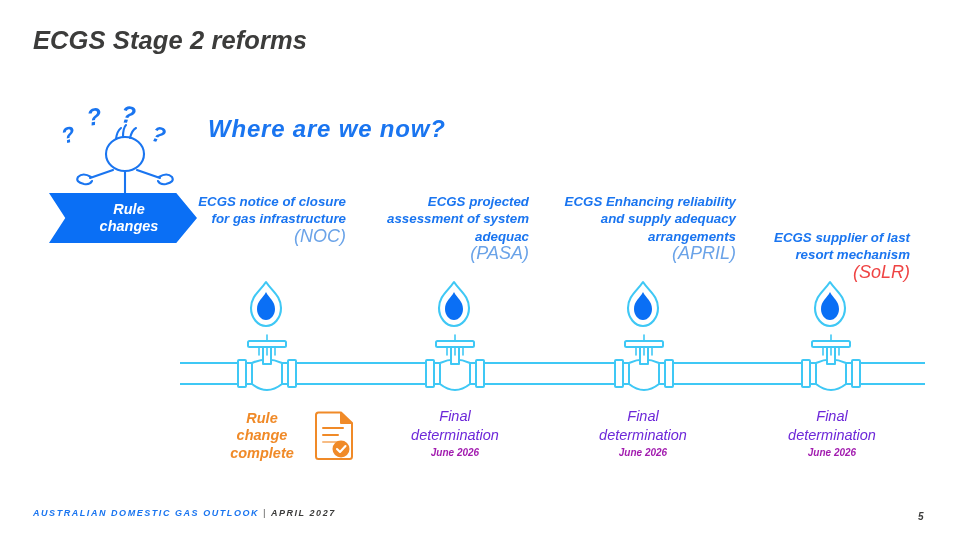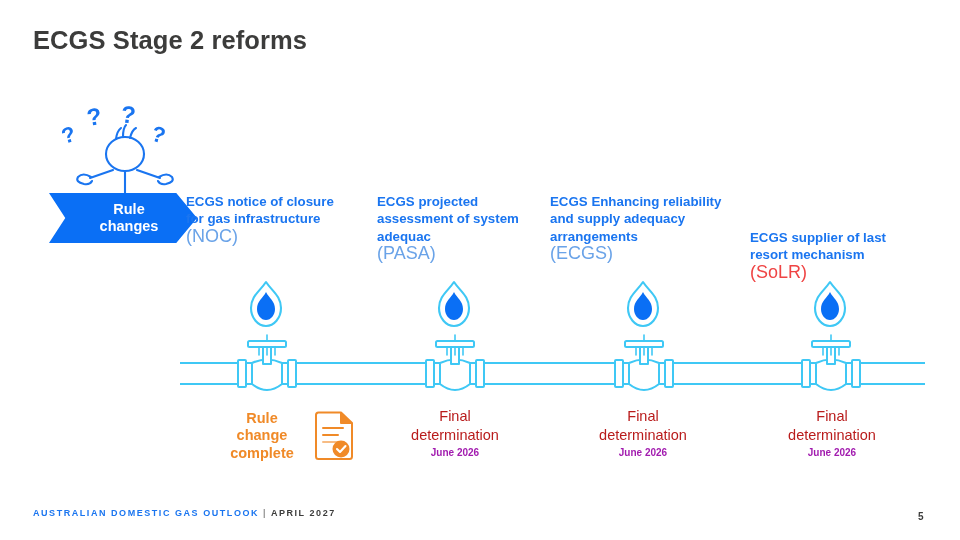--- a/index.html
+++ b/index.html
@@ -10,20 +10,21 @@
   body {
     font-family: "Liberation Sans", sans-serif;
     -webkit-font-smoothing: antialiased;
   }
   #slide {
     position: relative;
     width: 960px;
     height: 524px;
     background: #ffffff;
     overflow: hidden;
+    font-style: italic;
   }
 
   
   #page-title {
     position: absolute;
     left: 33px;
     top: 26px;
     font-size: 25.5px;
     font-weight: bold;
     color: #3c3c3b;
@@ -75,21 +76,21 @@
     left: 49px;
     top: 351px;
     width: 148px;
     height: 50px;
   }
   .banner-text { padding-left: 12px; }
 
   
   .col {
     position: absolute;
-    text-align: left;
+    text-align: right;
   }
   .col-title {
     font-size: 13.3px;
     font-weight: bold;
     line-height: 17.4px;
     color: #1a75f0;
   }
   .col-acronym {
     font-size: 18px;
     font-weight: normal;
@@ -127,21 +128,21 @@
 
   
   .foot-block {
     position: absolute;
     text-align: center;
     top: 407px;
   }
   .det-line {
     font-size: 14.5px;
     line-height: 18.5px;
-    color: #b91c1c;
+    color: #6d28d9;
     font-weight: normal;
   }
   .det-date {
     font-size: 10px;
     line-height: 18.5px;
     color: #a21caf;
     font-weight: bold;
   }
   #foot-1 { left: 380px; width: 150px; }
   #foot-2 { left: 568px; width: 150px; }
@@ -221,40 +222,41 @@
       <path d="M75 100 L86 110"></path>
     </g>
     <g fill="#1a75f0" font-family="Liberation Sans, sans-serif" font-weight="bold">
       <text x="14" y="48" font-size="22" transform="rotate(-16 14 48)">?</text>
       <text x="38" y="30" font-size="24" transform="rotate(-8 38 30)">?</text>
       <text x="70" y="26" font-size="24" transform="rotate(7 70 26)">?</text>
       <text x="100" y="44" font-size="22" transform="rotate(16 100 44)">?</text>
     </g>
   </svg>
 
+  <div id="subheading">Where are we now?</div>
 
   <div class="banner" id="banner-rule-changes">
     <div class="banner-text">
       <div>Rule</div>
       <div>changes</div>
     </div>
   </div>
 
 
   <div class="col" id="col-0">
     <div class="col-title">ECGS notice of closure for gas infrastructure</div>
     <div class="col-acronym">(NOC)</div>
   </div>
   <div class="col" id="col-1">
     <div class="col-title">ECGS projected assessment of system adequac</div>
     <div class="col-acronym">(PASA)</div>
   </div>
   <div class="col" id="col-2">
     <div class="col-title">ECGS Enhancing reliability and supply adequacy arrangements</div>
-    <div class="col-acronym">(ECGS)</div>
+    <div class="col-acronym">(APRIL)</div>
   </div>
   <div class="col" id="col-3">
     <div class="col-title">ECGS supplier of last resort mechanism</div>
     <div class="col-acronym muted">(SoLR)</div>
   </div>
 
   <svg class="flame" id="flame-0" viewBox="0 0 46 50">
     <path d="M23 3 C17 12 8 17 8 29 C8 39 15 47 23 47 C31 47 38 39 38 29 C38 17 29 12 23 3 Z" fill="none" stroke="#3fc8f5" stroke-width="2.1" stroke-linejoin="round"></path>
     <path d="M23 13 C20 19 14 22 14 30 C14 36 18 41 23 41 C28 41 32 36 32 30 C32 22 26 19 23 13 Z" fill="#0a6ff5"></path>
   </svg>

